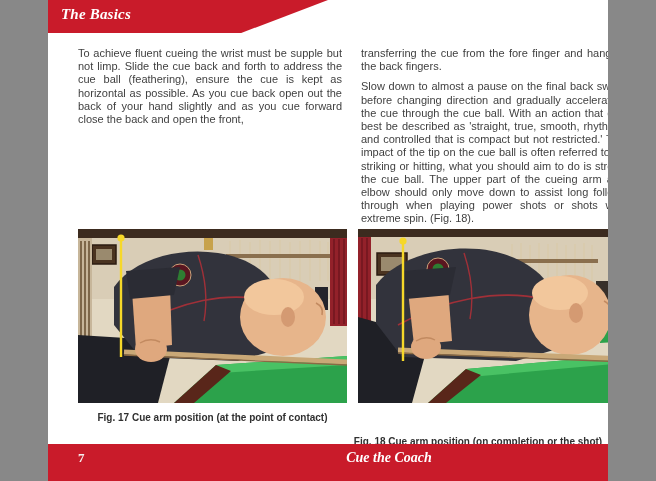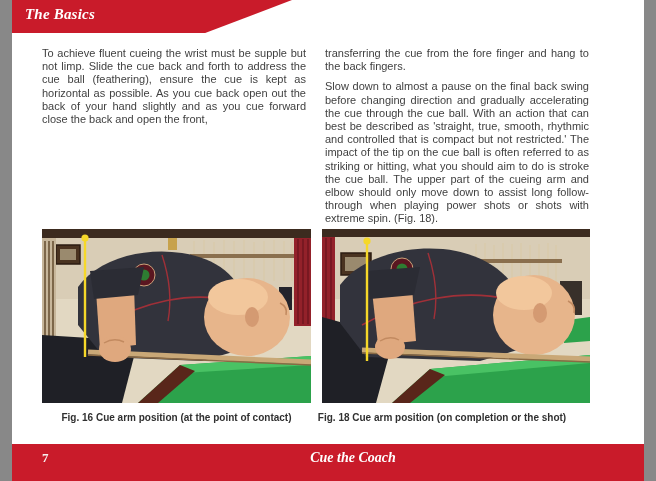--- a/index.html
+++ b/index.html
@@ -1,17 +1,17 @@
 <!DOCTYPE html>
 <html><head>
 <meta charset="utf-8">
 <style>
   html,body { margin:0; padding:0; background:#888; }
   .page {
-    position:relative; width:632px; height:481px; background:#ffffff;
+    position:relative; width:560px; height:481px; background:#ffffff;
     font-family:"Liberation Sans", sans-serif; overflow:hidden;
     margin:0 auto;
   }
   
   .banner {
     position:absolute; top:0; left:0; width:280px; height:33px;
     background:#c91b2a;
     clip-path:polygon(0 0, 100% 0, 69% 100%, 0 100%);
   }
   .banner-title {
@@ -35,21 +35,21 @@
     position:absolute; top:229px; height:174px; overflow:hidden; background:#d9cdb6;
   }
   .photo svg { display:block; }
   .photo-1 { left:30px;  width:269px; }
   .photo-2 { left:310px; width:268px; }
   .caption {
     position:absolute; top:412px; font-size:10px; font-weight:bold; color:#303030;
     text-align:center;
   }
   .caption-1 { left:30px;  width:269px; }
-  .caption-2 { left:296px; width:268px; }
+  .caption-2 { left:296px; width:268px;margin-top:24px; }
   
   .footer {
     position:absolute; left:0; bottom:0; width:656px; height:37px; background:#c91b2a;
   }
   .footer-page-number {
     position:absolute; left:30px; top:6px;
     font-family:"Liberation Serif", serif; font-weight:bold;
     font-size:13px; color:#f6eeee;
   }
   .footer-book-title {
@@ -183,21 +183,21 @@
       <path d="M40,124 L268,133" stroke="#8a6a44" stroke-width="1.4"></path>
 
       <ellipse cx="68" cy="118" rx="15" ry="12" fill="#dfa87e"></ellipse>
       <path d="M58,112 q10,-6 19,-1" stroke="#c28a60" stroke-width="1.4" fill="none"></path>
 
       <line x1="45" y1="12" x2="45" y2="132" stroke="#f6d829" stroke-width="2.4"></line>
       <circle cx="45" cy="12" r="3.6" fill="#f6d829"></circle>
     </svg>
   </div>
 
-  <div class="caption caption-1">Fig. 16 Cue arm position (at the point of contact)</div>
+  <div class="caption caption-1">Fig. 17 Cue arm position (at the point of contact)</div>
   <div class="caption caption-2">Fig. 18 Cue arm position (on completion or the shot)</div>
 
   <div class="footer">
     <span class="footer-page-number">7</span>
     <span class="footer-book-title">Cue the Coach</span>
   </div>
 
 </div>
 
 </body></html>

